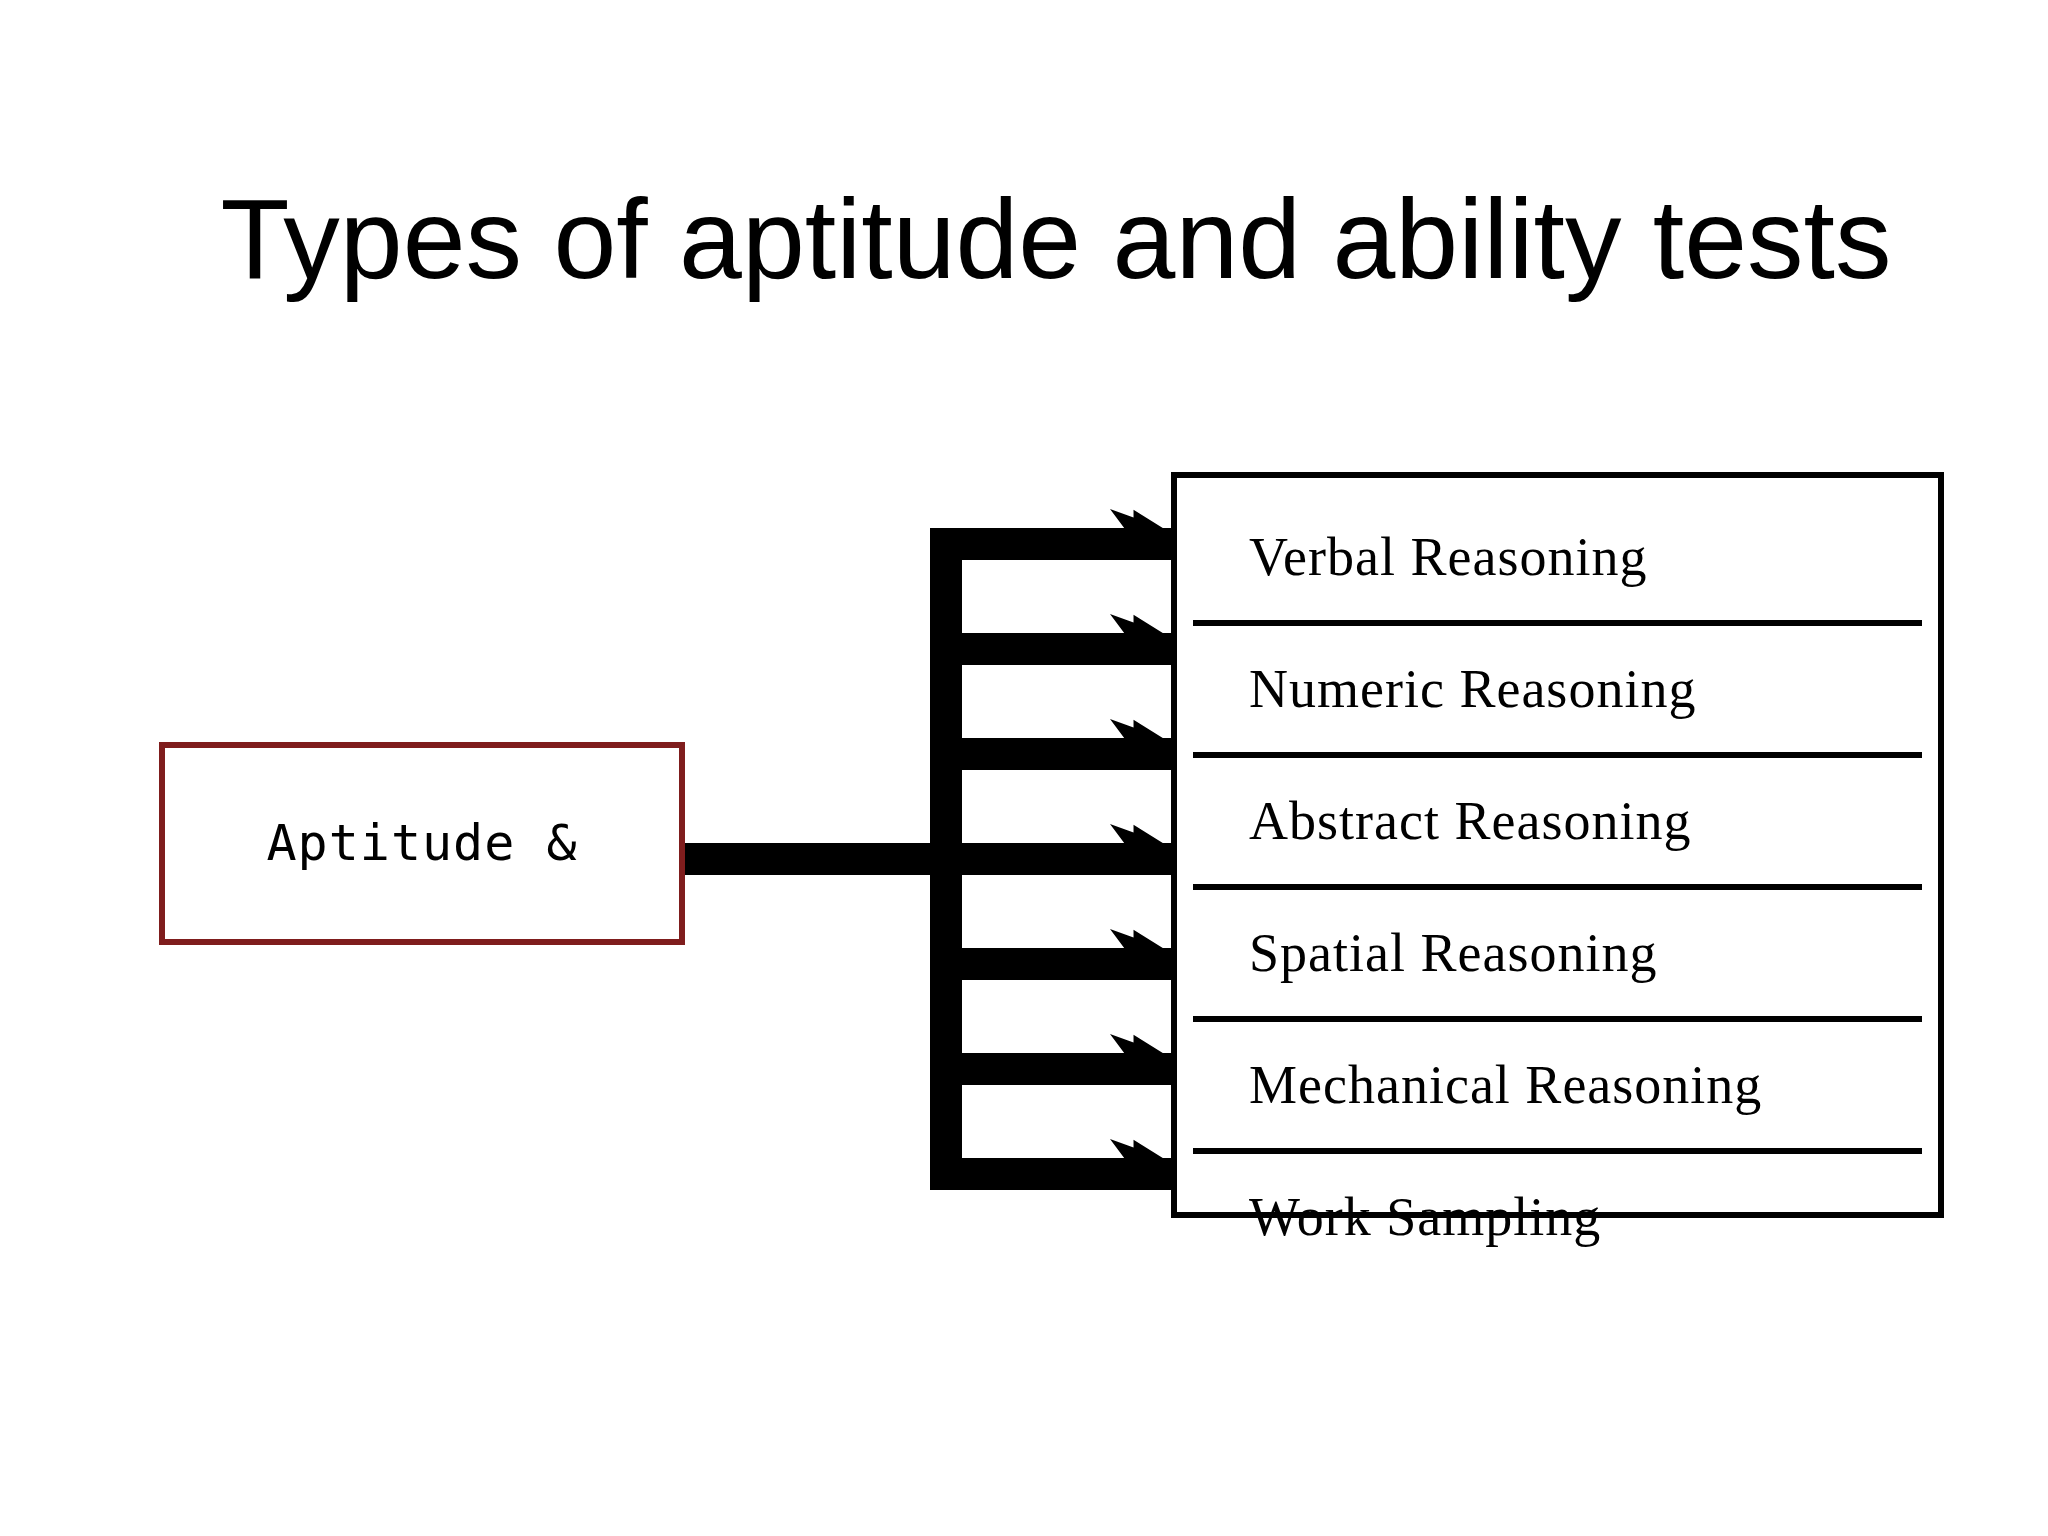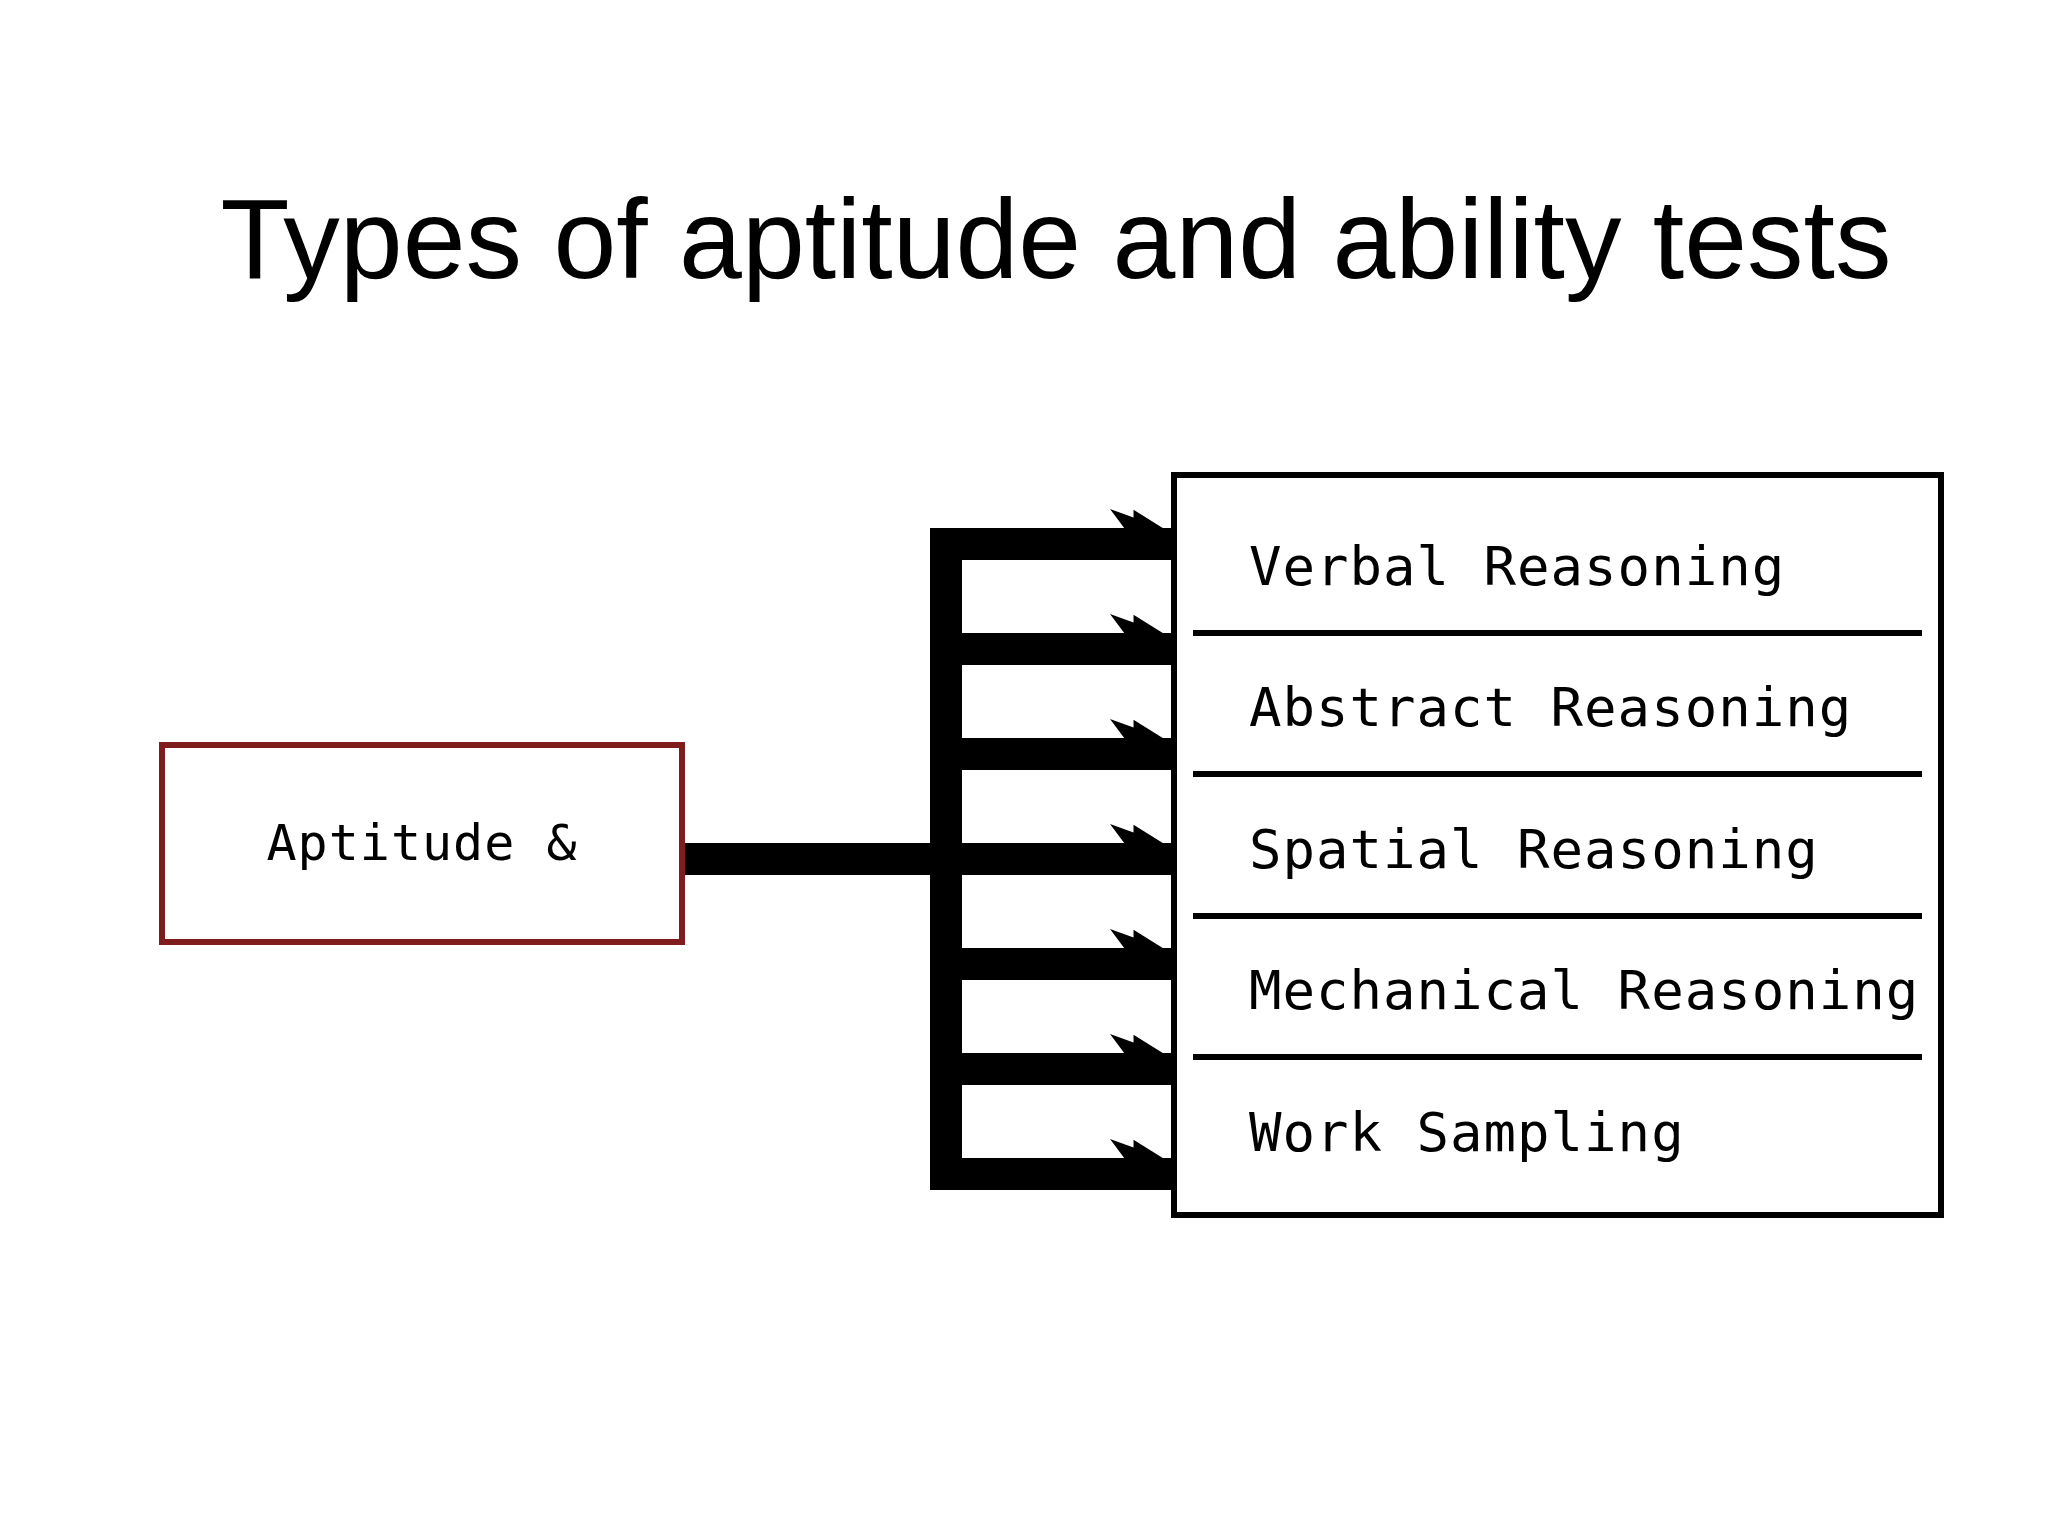--- a/index.html
+++ b/index.html
@@ -66,25 +66,26 @@
     height: 746px;
     border: 6px solid #000000;
     background: #ffffff;
     display: flex;
     flex-direction: column;
   }
   .test-row {
     flex: 1 1 0;
     border-bottom: 6px solid #000000;
     display: flex;
-    align-items: flex-end;
+    align-items: flex-start;
     padding-left: 40px;
     font-size: 54px;
     letter-spacing: 1px;
     white-space: nowrap;
+    font-family: Liberation Serif, serif;
   }
   .test-row:last-child { border-bottom: none; }
 </style>
 </head>
 <body>
 
 <div class="slide">
 
   <div class="title">Types of aptitude and ability tests</div>
 
@@ -110,20 +111,23 @@
   <div class="arrowhead" style="top:792px"></div>
   <div class="arrowhead" style="top:897px"></div>
   <div class="arrowhead" style="top:1002px"></div>
   <div class="arrowhead" style="top:1107px"></div>
 
   <div class="tests-stack">
     <div class="test-row">
         <span>Verbal Reasoning</span>
       </div>
     <div class="test-row">
+        <span>Numeric Reasoning</span>
+      </div>
+    <div class="test-row">
         <span>Abstract Reasoning</span>
       </div>
     <div class="test-row">
         <span>Spatial Reasoning</span>
       </div>
     <div class="test-row">
         <span>Mechanical Reasoning</span>
       </div>
     <div class="test-row">
         <span>Work Sampling</span>

